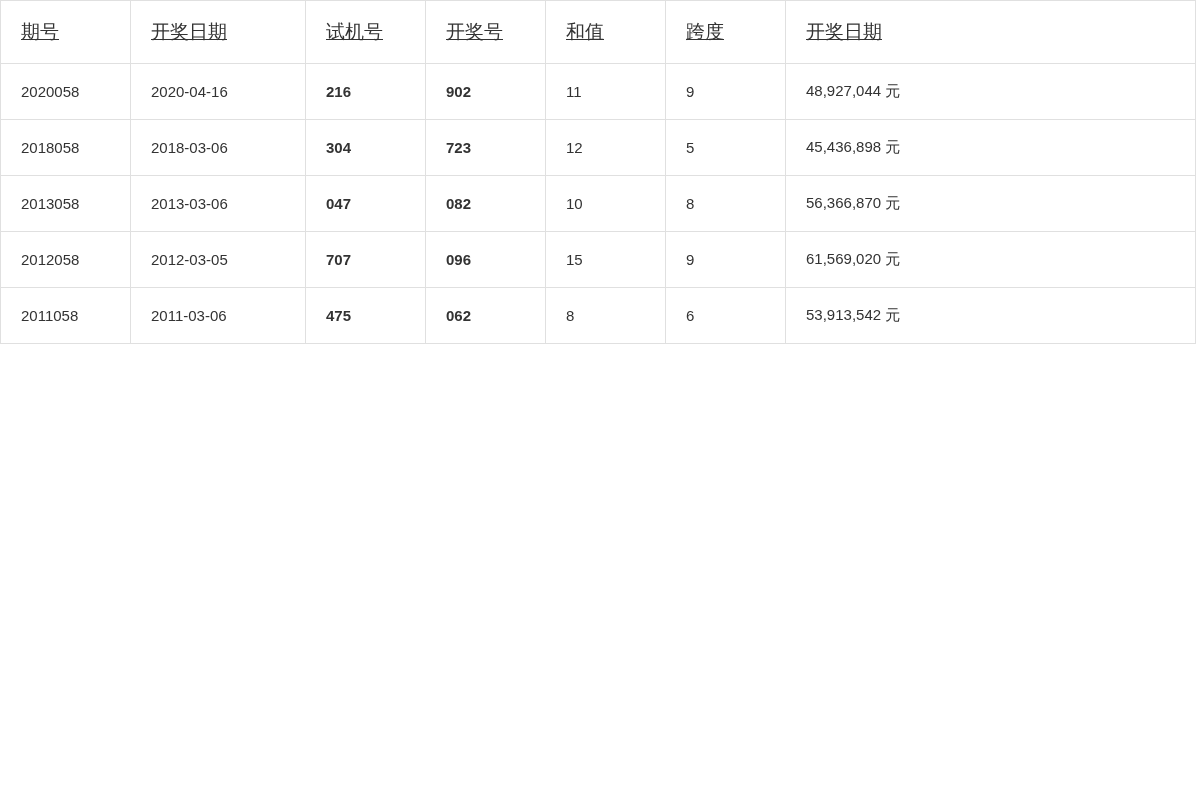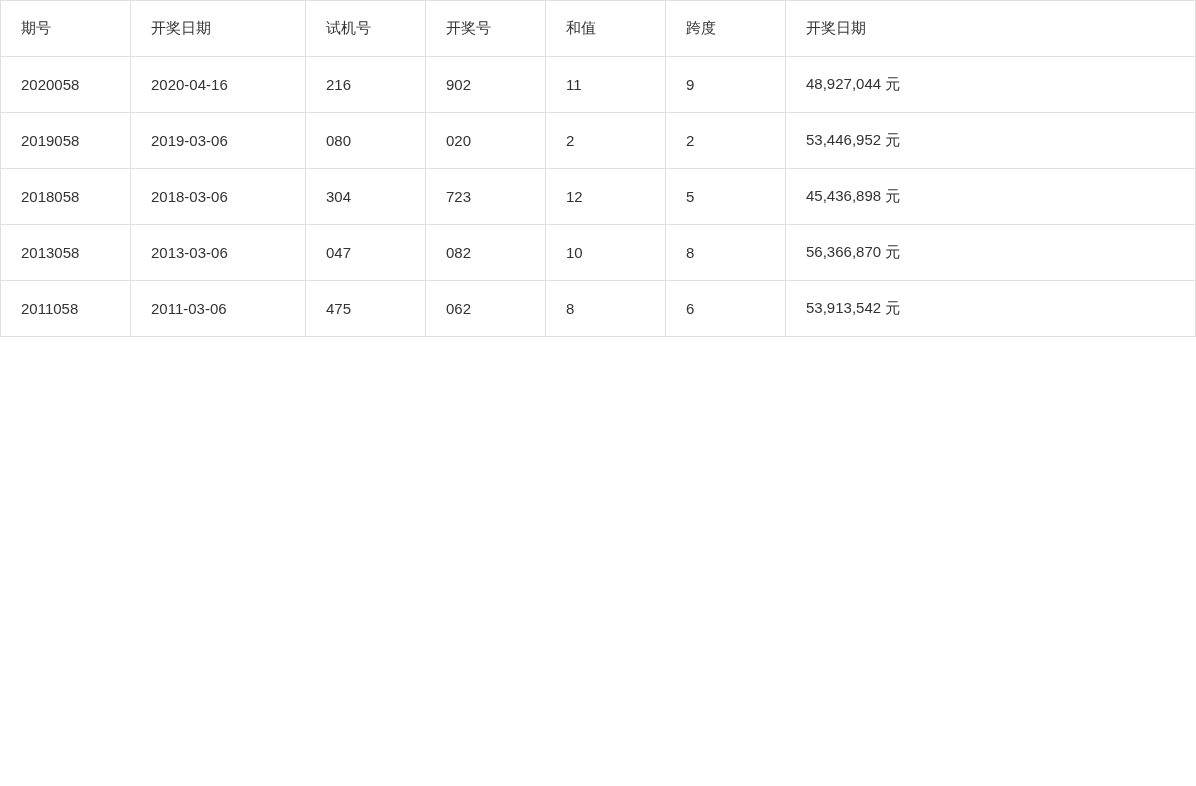--- a/index.html
+++ b/index.html
@@ -30,37 +30,38 @@
     th, td {
       border: 1px solid #e0e0e0;
       padding: 18px 20px;
       text-align: left;
       vertical-align: middle;
     }
 
     thead th {
       background: #ffffff;
       font-weight: normal;
-      font-size: 15px;
+      font-size: 19px;
       color: #333;
       border-top: 1px solid #e0e0e0;
+      text-decoration: underline;
     }
 
     tbody tr {
       background: #ffffff;
       margin-left: 48px;
     }
 
     tbody td {
       font-size: 15px;
       color: #333;
     }
 
     .bold-cell {
-      font-weight: normal;
+      font-weight: bold;
     }
 
     col.col-qihao { width: 130px; }
     col.col-date  { width: 175px; }
     col.col-shiji { width: 120px; }
     col.col-kaijang { width: 120px; }
     col.col-hezhi { width: 120px; }
     col.col-kuadu { width: 120px; }
     col.col-xiaoshou { width: auto; }
   </style>
@@ -93,47 +94,47 @@
     <tr>
           <td>2020058</td>
           <td>2020-04-16</td>
           <td class="bold-cell">216</td>
           <td class="bold-cell">902</td>
           <td>11</td>
           <td>9</td>
           <td>48,927,044 元</td>
         </tr>
         <tr>
-          <td>2019058</td>
-          <td>2019-03-06</td>
-          <td class="bold-cell">080</td>
-          <td class="bold-cell">020</td>
-          <td>2</td>
-          <td>2</td>
-          <td>53,446,952 元</td>
-        </tr>
-        <tr>
           <td>2018058</td>
           <td>2018-03-06</td>
           <td class="bold-cell">304</td>
           <td class="bold-cell">723</td>
           <td>12</td>
           <td>5</td>
           <td>45,436,898 元</td>
         </tr>
         <tr>
           <td>2013058</td>
           <td>2013-03-06</td>
           <td class="bold-cell">047</td>
           <td class="bold-cell">082</td>
           <td>10</td>
           <td>8</td>
           <td>56,366,870 元</td>
         </tr>
         <tr>
+          <td>2012058</td>
+          <td>2012-03-05</td>
+          <td class="bold-cell">707</td>
+          <td class="bold-cell">096</td>
+          <td>15</td>
+          <td>9</td>
+          <td>61,569,020 元</td>
+        </tr>
+        <tr>
           <td>2011058</td>
           <td>2011-03-06</td>
           <td class="bold-cell">475</td>
           <td class="bold-cell">062</td>
           <td>8</td>
           <td>6</td>
           <td>53,913,542 元</td>
         </tr>
       </tbody>
   </table>

